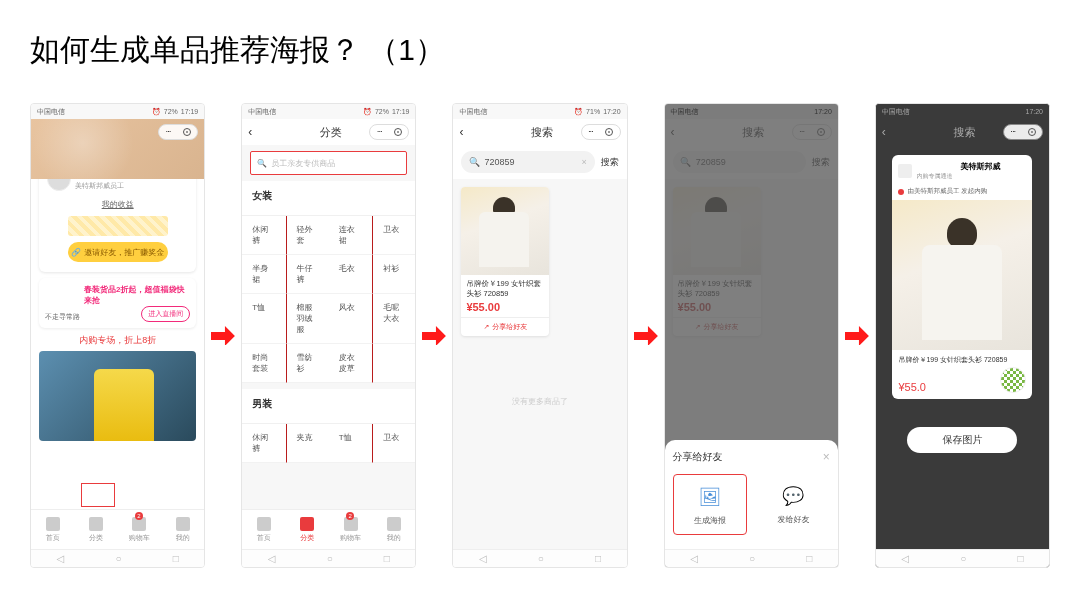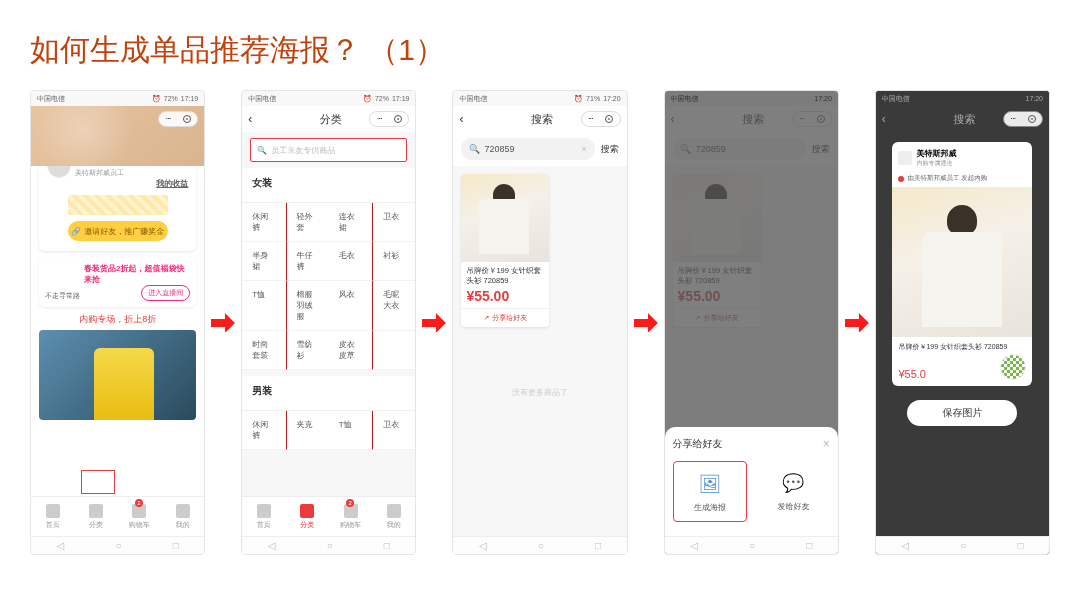--- a/index.html
+++ b/index.html
@@ -1,18 +1,18 @@
 <!DOCTYPE html>
 <html><head>
 <meta charset="utf-8">
 <style>
   * { box-sizing: border-box; margin: 0; padding: 0; }
   body { font-family: -apple-system, "PingFang SC", "Microsoft YaHei", sans-serif; background: #fff; width: 1080px; height: 608px; overflow: hidden; }
   .slide { width: 1080px; height: 608px; position: relative; padding: 30px 30px 10px 30px; }
-  .title { font-size: 30px; color: #c2410c; font-weight: 400; margin-bottom: 19px; }
+  .title { font-size: 30px; color: #000000; font-weight: 400; margin-bottom: 32px; }
   .row { display: flex; align-items: center; gap: 6px; }
   .phone { width: 176px; height: 465px; background: #fff; border: 1px solid #e5e5e5; border-radius: 4px; overflow: hidden; position: relative; font-size: 9px; display: flex; flex-direction: column; }
   .arrow { width: 24px; }
   .arrow svg { display: block; }
 
   
   .statusbar { height: 15px; background: #f8f8f8; display: flex; justify-content: space-between; align-items: center; padding: 0 6px; font-size: 7px; color: #666; }
   .statusbar .left, .statusbar .right { display: flex; gap: 3px; align-items: center; }
 
   
@@ -35,21 +35,21 @@
 
   
   .p1-body { flex: 1; overflow: hidden; }
   .hero1 { height: 60px; background: linear-gradient(135deg,#e8c4a0,#d9b48f); position: relative; }
   .hero1::after{content:""; position:absolute; inset:0; background: radial-gradient(circle at 30% 40%, rgba(255,255,255,.3), transparent 40%);}
   .card1 { background: #fff; margin: -20px 8px 6px 8px; border-radius: 6px; box-shadow: 0 1px 3px rgba(0,0,0,.1); padding: 8px; }
   .user1 { display: flex; align-items: center; gap: 4px; }
   .avatar1 { width: 24px; height: 24px; border-radius: 50%; background: #ddd; border:1px solid #eee; }
   .uname { font-size: 9px; font-weight: 600; }
   .usub { font-size: 7px; color: #999; }
-  .earn1 { text-align: right; font-size: 8px; color: #666; text-decoration: underline; font-weight: bold; }
+  .earn1 { text-align: center; margin-top: 8px; font-size: 8px; color: #666; text-decoration: underline; }
   .blurbox { margin: 6px auto; width: 100px; height: 20px; background: repeating-linear-gradient(45deg,#ffe9a8,#ffe9a8 4px,#fff3cc 4px,#fff3cc 8px); border-radius: 3px; filter: blur(.3px); }
   .invite-btn { margin: 6px auto 2px; width: 100px; height: 20px; border-radius: 10px; background: #ffcf3f; color: #8a5a00; font-size: 8px; display: flex; align-items: center; justify-content: center; gap: 3px; }
   .promo1 { margin: 6px 8px; background: #fff; border-radius: 6px; box-shadow: 0 1px 3px rgba(0,0,0,.08); padding: 6px; position: relative; }
   .promo1 .pt { color: #f22a7a; font-size: 8px; font-weight: 600; margin-left: 39px; }
   .promo1 .ps { font-size: 7px; color: #666; margin-top: 6px; }
   .promo1 .live { position: absolute; right: 6px; bottom: 6px; border: 1px solid #f22a7a; color: #f22a7a; border-radius: 10px; padding: 2px 6px; font-size: 7px; }
   .promohdr { text-align: center; color: #e93b3d; font-size: 9px; margin: 6px 0 4px; }
   .bigimg { margin: 0 8px; height: 90px; background: linear-gradient(135deg,#5c8fb0,#2a4a5c); border-radius: 4px; position: relative; overflow:hidden;}
   .bigimg::after{content:"";position:absolute;left:35%;top:20%;width:60px;height:80px;background:linear-gradient(#f5d94a,#e8b90a);border-radius:6px 6px 0 0;}
   .catbox { position: absolute; bottom: 60px; left: 50px; width: 34px; height: 24px; border: 1px solid #e93b3d; }
@@ -65,53 +65,53 @@
   
   .p3-body { flex: 1; overflow: hidden; background: #f7f7f7; }
   .srow { display: flex; align-items: center; gap: 6px; padding: 6px 8px; background: #fff; }
   .sinput { flex: 1; height: 22px; border-radius: 11px; background: #f2f2f2; display: flex; align-items: center; padding: 0 8px; gap: 4px; font-size: 9px; color: #555; }
   .sgo { font-size: 9px; color: #333; }
   .pcard { margin: 8px; width: 88px; background: #fff; border-radius: 4px; box-shadow: 0 1px 3px rgba(0,0,0,.1); overflow: hidden; }
   .pimg { height: 88px; background: linear-gradient(160deg,#f5e9c8 0%,#f5f0e8 40%,#e8e4dc 100%); position: relative; }
   .pimg::after{content:"";position:absolute;left:18px;top:25px;width:50px;height:55px;background:#f5f3ee;border-radius:6px 6px 0 0;}
   .pimg::before{content:"";position:absolute;left:32px;top:10px;width:22px;height:22px;background:#3a3228;border-radius:50% 50% 40% 40%;}
   .pname { padding: 4px 5px 2px; font-size: 7.5px; color: #333; line-height: 1.3; }
-  .pprice { padding: 0 5px 4px; font-size: 14px; color: #e93b3d; font-weight: 600; }
+  .pprice { padding: 0 5px 4px; font-size: 11px; color: #e93b3d; font-weight: 600; }
   .pshare { border-top: 1px solid #eee; padding: 4px 0; text-align: center; font-size: 7px; color: #e93b3d; display:flex;align-items:center;justify-content:center;gap:3px;}
   .nomore { text-align: center; color: #ccc; font-size: 8px; margin-top: 60px; }
 
   
   .dim { position: absolute; inset: 0; background: rgba(0,0,0,.5); }
   .sheet { position: absolute; left: 0; right: 0; bottom: 18px; background: #fff; border-radius: 10px 10px 0 0; padding: 10px 8px 14px; }
   .sheet-ttl { font-size: 10px; color: #333; margin-bottom: 10px; display:flex; justify-content:space-between; align-items:center;}
   .sheet-ttl .x { color:#bbb; font-size:12px; }
   .sheet-opts { display: flex; gap: 10px; }
   .opt { flex: 1; display: flex; flex-direction: column; align-items: center; gap: 4px; padding: 8px 4px; border-radius: 4px; }
   .opt.sel { border: 1px solid #e93b3d; }
   .opt .oic { width: 28px; height: 28px; border-radius: 50%; display: flex; align-items: center; justify-content: center; }
   .opt .olbl { font-size: 8px; color: #555; }
   .ghost { opacity: .5; filter: grayscale(.3); }
 
   
   .p5-body { flex:1; background:#3a3a3a; display:flex; flex-direction:column; align-items:center; padding:10px 8px; position:relative; }
   .poster { width: 140px; background: #fff; border-radius: 6px; overflow: hidden; display:flex; flex-direction:column;}
   .phdr { display:flex; align-items:center; gap:4px; padding:6px; }
   .phdr .pav { width:14px;height:14px;background:#eee;border-radius:2px;}
-  .phdr .ptx { font-size:8px; font-weight:600;}
+  .phdr .ptx { font-size:8px; font-weight:600;margin-left:44px;}
   .phdr .psx { font-size:6px; color:#999; display:block;}
   .pline { padding: 0 6px 4px; font-size: 6.5px; color: #666; display:flex;align-items:center;gap:3px;}
   .pline .dot{width:6px;height:6px;border-radius:50%;background:#e93b3d;}
   .poster .pimg2 { height: 150px; background: linear-gradient(160deg,#f5e9c8 0%,#f5f0e8 40%,#e8e4dc 100%); position:relative;}
   .pimg2::after{content:"";position:absolute;left:30px;top:45px;width:80px;height:95px;background:#f6f4ef;border-radius:8px 8px 0 0;}
   .pimg2::before{content:"";position:absolute;left:55px;top:18px;width:30px;height:30px;background:#3a3228;border-radius:50% 50% 40% 40%;}
   .poster .pnm { padding:5px 6px 2px; font-size:7px; color:#333;}
   .poster .ppr-row { display:flex; justify-content:space-between; align-items:flex-end; padding:0 6px 6px;}
   .poster .ppr { font-size:11px; color:#e93b3d; font-weight:400;}
   .qr { width:26px;height:26px;background:repeating-conic-gradient(#7ab843 0 25%, #fff 0 50%) 0 0/6px 6px; border-radius:50%; border:1px solid #eee;}
-  .savebtn { margin-top:14px; width:110px; height:26px; border-radius:13px; background:#fff; color:#333; font-size:10px; display:flex;align-items:center;justify-content:center;}
+  .savebtn { margin-top:28px; width:110px; height:26px; border-radius:13px; background:#fff; color:#333; font-size:10px; display:flex;align-items:center;justify-content:center;}
   .dark-appbar { background:#3a3a3a !important; }
   .dark-appbar .ttl, .dark-appbar .back { color:#aaa; }
   .dark-capsule { border-color:#888; background:rgba(255,255,255,.9);}
 </style>
 </head>
 <body>
 
 <div class="slide">
   <div class="title">如何生成单品推荐海报？ （1）</div>
 

